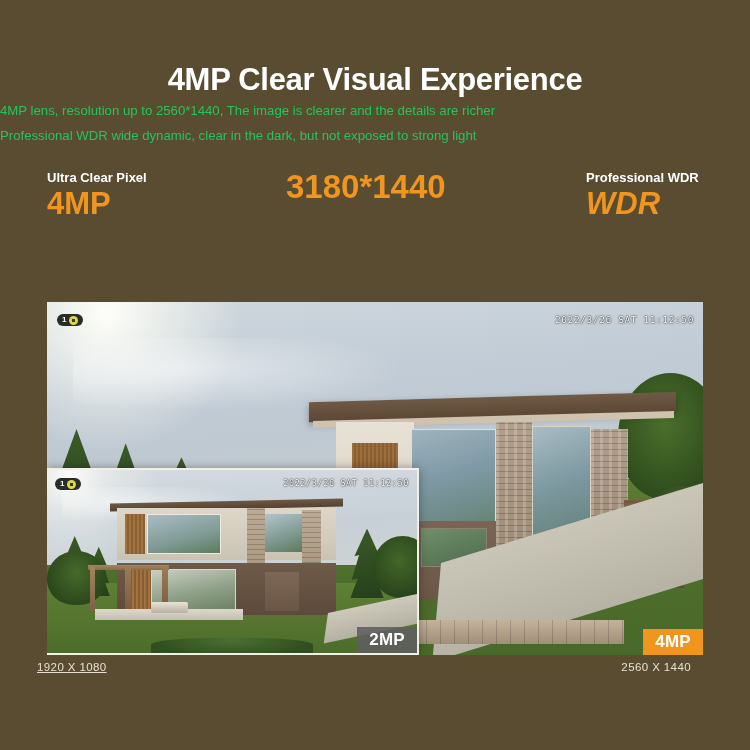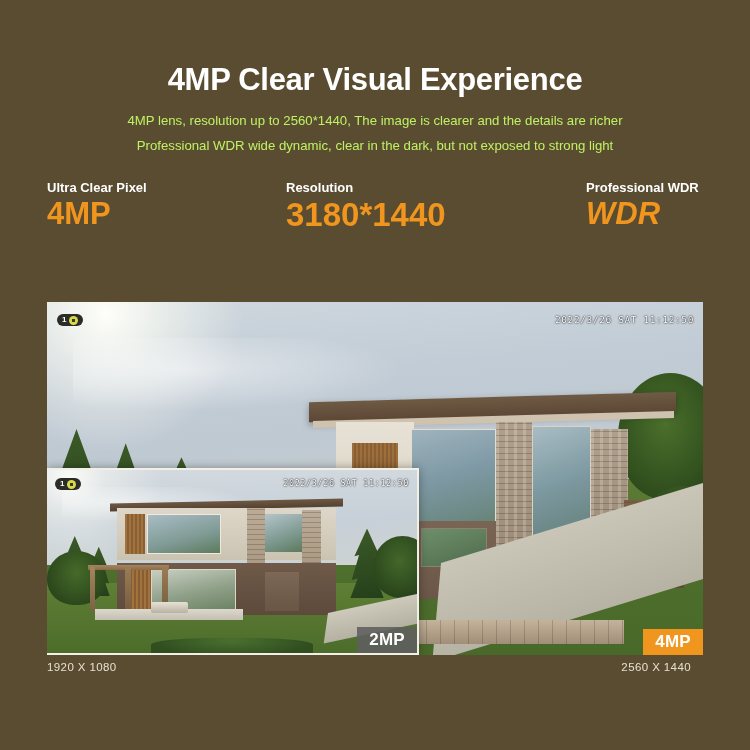--- a/index.html
+++ b/index.html
@@ -14,25 +14,25 @@
   
   .headline {
     text-align:center;
     color:#ffffff;
     font-size:31px;
     font-weight:bold;
     letter-spacing:-0.3px;
     margin-top:62px;
   }
   .subhead {
-    text-align:center;
-    color:#bef264;
+    text-align:left;
+    color:#22c55e;
     font-size:13.2px;
     line-height:25px;
-    margin-top:10px;
+    margin-top:0;
   }
 
   
   .features {
     position:relative;
     height:62px;
     margin-top:16px;
   }
   .feat { position:absolute; }
   .feat-label {
@@ -282,41 +282,40 @@
     letter-spacing:0.3px;
   }
   .mp-2 { background:rgba(95,95,95,0.88); right:0; bottom:0; }
   .mp-4 { background:#f0951e; right:0; bottom:0; }
 
   
   .caption {
     position:absolute;
     color:#e7e0d2; font-size:11.5px; letter-spacing:0.4px;
   }
-  .cap-left  { left:47px;  top:661px; }
+  .cap-left  { left:37px;  top:661px;text-decoration:underline; }
   .cap-right { right:59px; top:661px; }
 </style>
 </head>
 <body>
 
 <div class="headline">4MP Clear Visual Experience</div>
 <div class="subhead">
   <div>4MP lens, resolution up to 2560*1440, The image is clearer and the details are richer</div>
   <div>Professional WDR wide dynamic, clear in the dark, but not exposed to strong light</div>
 </div>
 
 <div class="features">
 
   <div class="feat feat-1">
     <div class="feat-label">Ultra Clear Pixel</div>
     <div class="feat-value">4MP</div>
   </div>
 
   <div class="feat feat-2">
-    <div class="feat-label">Resolution</div>
     <div class="feat-value">3180*1440</div>
   </div>
 
   <div class="feat feat-3">
     <div class="feat-label">Professional WDR</div>
     <div class="feat-value">WDR</div>
   </div>
 
 </div>
 

